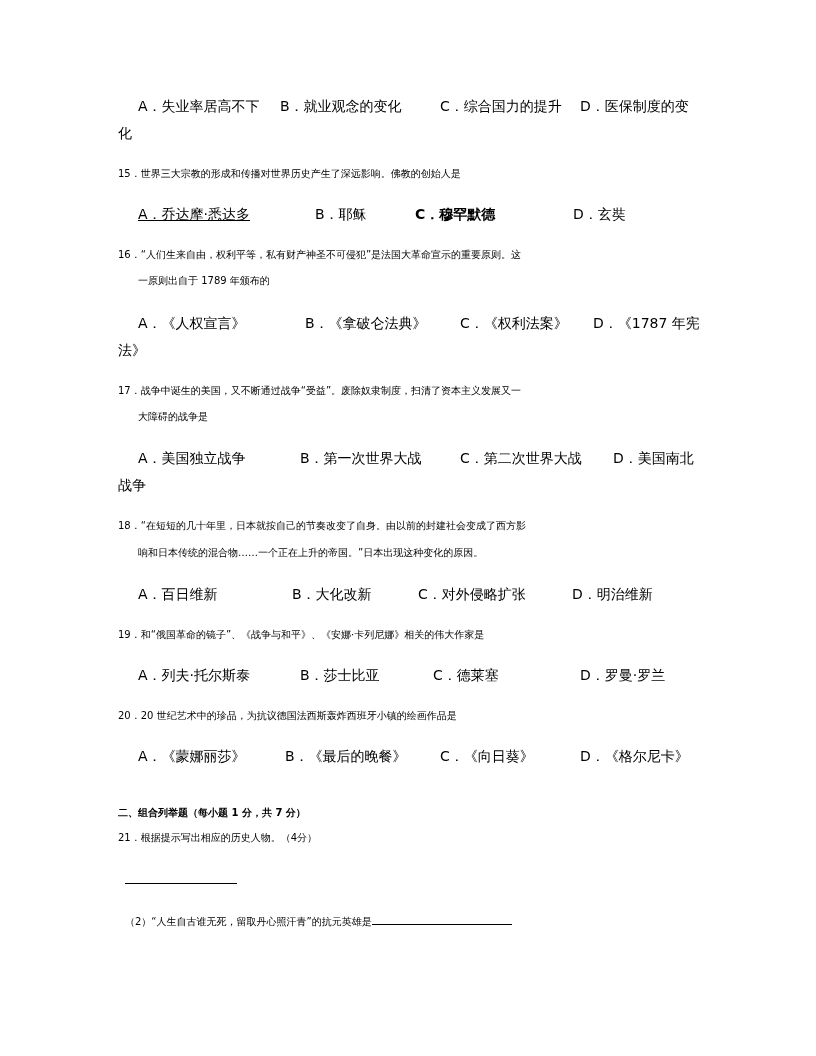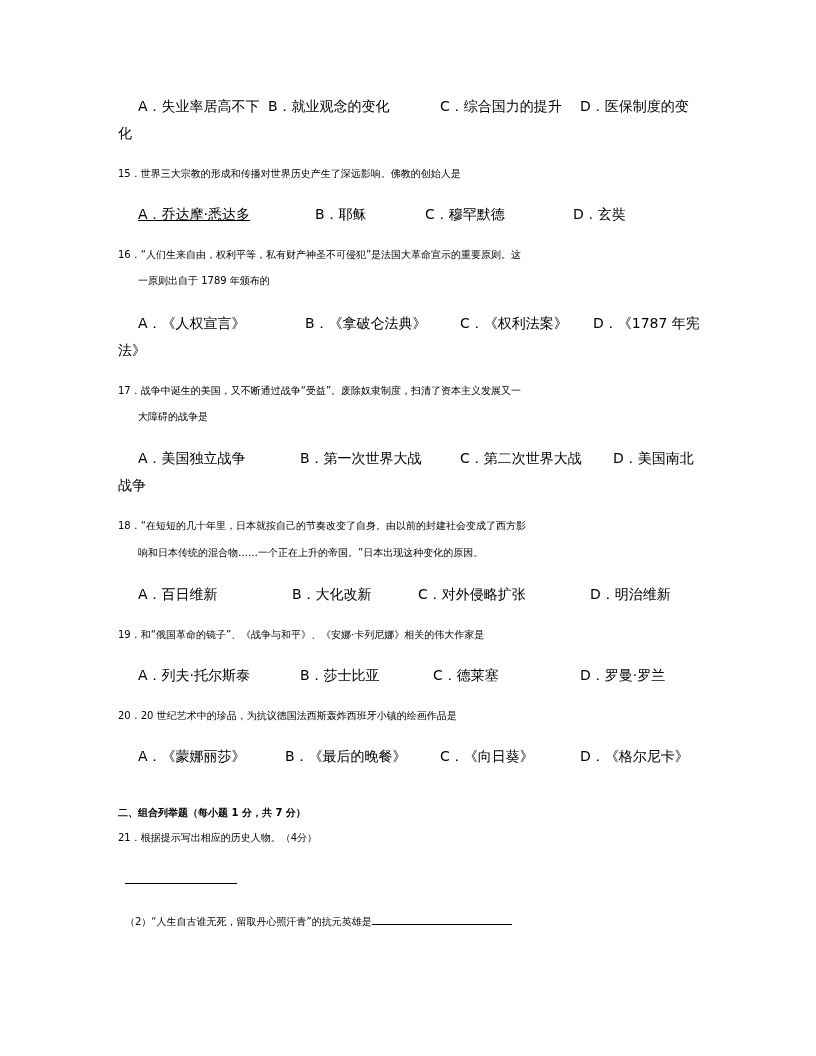--- a/index.html
+++ b/index.html
@@ -21,29 +21,29 @@
     display: inline-block;
     border-bottom: 1px solid #000;
     height: 14px;
     vertical-align: baseline;
   }
 </style>
 </head>
 <body>
 
 <div class="opt" style="left:138px; top:97px;">A．失业率居高不下</div>
-<div class="opt" style="left:268px; top:97px;">B．就业观念的变化</div>
+<div class="opt" style="left:280px; top:97px;">B．就业观念的变化</div>
 <div class="opt" style="left:440px; top:97px;">C．综合国力的提升</div>
 <div class="opt" style="left:580px; top:97px;">D．医保制度的变</div>
 <div class="opt" style="left:118px; top:124px;">化</div>
 
 <div class="line" style="left:118px; top:165px;">15．世界三大宗教的形成和传播对世界历史产生了深远影响。佛教的创始人是</div>
 <div class="opt" style="left:138px; top:205px;text-decoration:underline;">A．乔达摩·悉达多</div>
 <div class="opt" style="left:315px; top:205px;">B．耶稣</div>
-<div class="opt" style="left:425px; top:205px;">C．穆罕默德</div>
+<div class="opt" style="left:415px; top:205px;font-weight:bold;">C．穆罕默德</div>
 <div class="opt" style="left:573px; top:205px;">D．玄奘</div>
 
 <div class="line" style="left:118px; top:246px;">16．“人们生来自由，权利平等，私有财产神圣不可侵犯”是法国大革命宣示的重要原则。这</div>
 <div class="line" style="left:138px; top:272px;">一原则出自于 1789 年颁布的</div>
 <div class="opt" style="left:138px; top:314px;">A．《人权宣言》</div>
 <div class="opt" style="left:305px; top:314px;">B．《拿破仑法典》</div>
 <div class="opt" style="left:460px; top:314px;">C．《权利法案》</div>
 <div class="opt" style="left:593px; top:314px;">D．《1787 年宪</div>
 <div class="opt" style="left:118px; top:341px;">法》</div>
 
@@ -53,21 +53,21 @@
 <div class="opt" style="left:300px; top:449px;">B．第一次世界大战</div>
 <div class="opt" style="left:460px; top:449px;">C．第二次世界大战</div>
 <div class="opt" style="left:613px; top:449px;">D．美国南北</div>
 <div class="opt" style="left:118px; top:476px;">战争</div>
 
 <div class="line" style="left:118px; top:517px;">18．“在短短的几十年里，日本就按自己的节奏改变了自身。由以前的封建社会变成了西方影</div>
 <div class="line" style="left:138px; top:544px;">响和日本传统的混合物……一个正在上升的帝国。”日本出现这种变化的原因。</div>
 <div class="opt" style="left:138px; top:585px;">A．百日维新</div>
 <div class="opt" style="left:292px; top:585px;">B．大化改新</div>
 <div class="opt" style="left:418px; top:585px;">C．对外侵略扩张</div>
-<div class="opt" style="left:572px; top:585px;margin-left:18px;">D．明治维新</div>
+<div class="opt" style="left:572px; top:585px;">D．明治维新</div>
 
 <div class="line" style="left:118px; top:626px;">19．和“俄国革命的镜子”、《战争与和平》、《安娜·卡列尼娜》相关的伟大作家是</div>
 <div class="opt" style="left:138px; top:666px;">A．列夫·托尔斯泰</div>
 <div class="opt" style="left:300px; top:666px;">B．莎士比亚</div>
 <div class="opt" style="left:433px; top:666px;">C．德莱塞</div>
 <div class="opt" style="left:580px; top:666px;">D．罗曼·罗兰</div>
 
 <div class="line" style="left:118px; top:707px;">20．20 世纪艺术中的珍品，为抗议德国法西斯轰炸西班牙小镇的绘画作品是</div>
 <div class="opt" style="left:138px; top:747px;">A．《蒙娜丽莎》</div>
 <div class="opt" style="left:285px; top:747px;">B．《最后的晚餐》</div>

